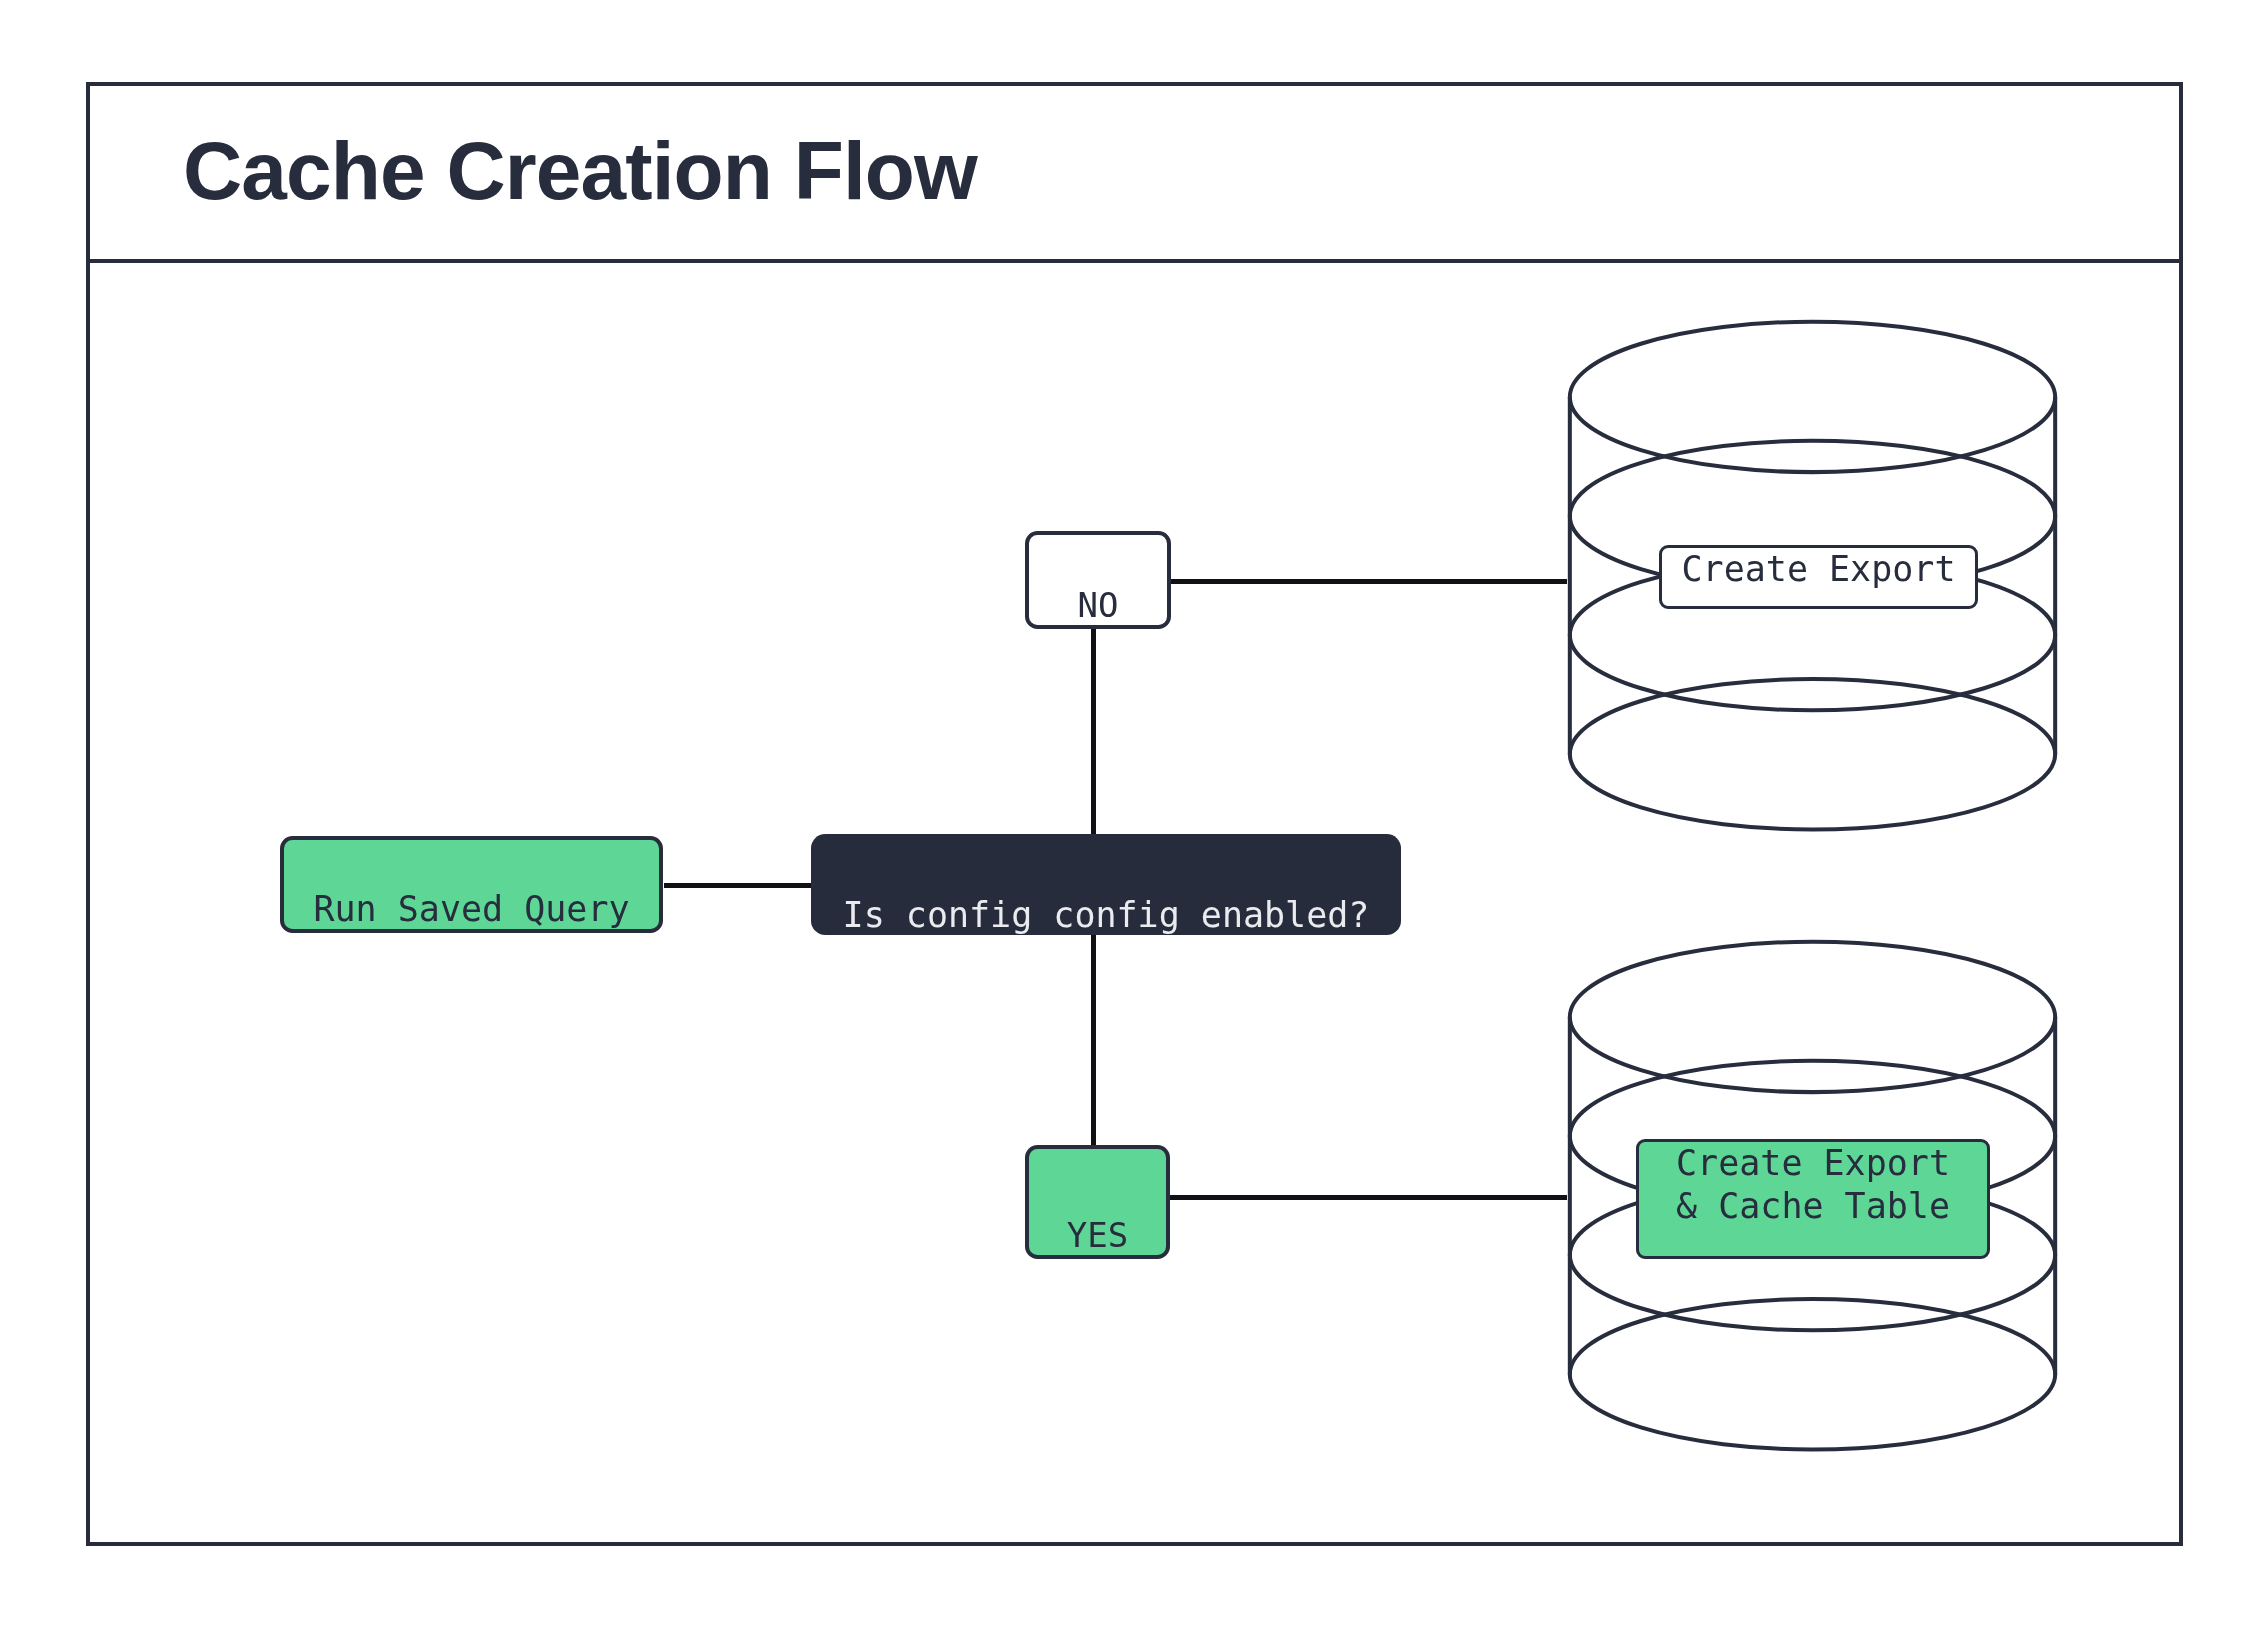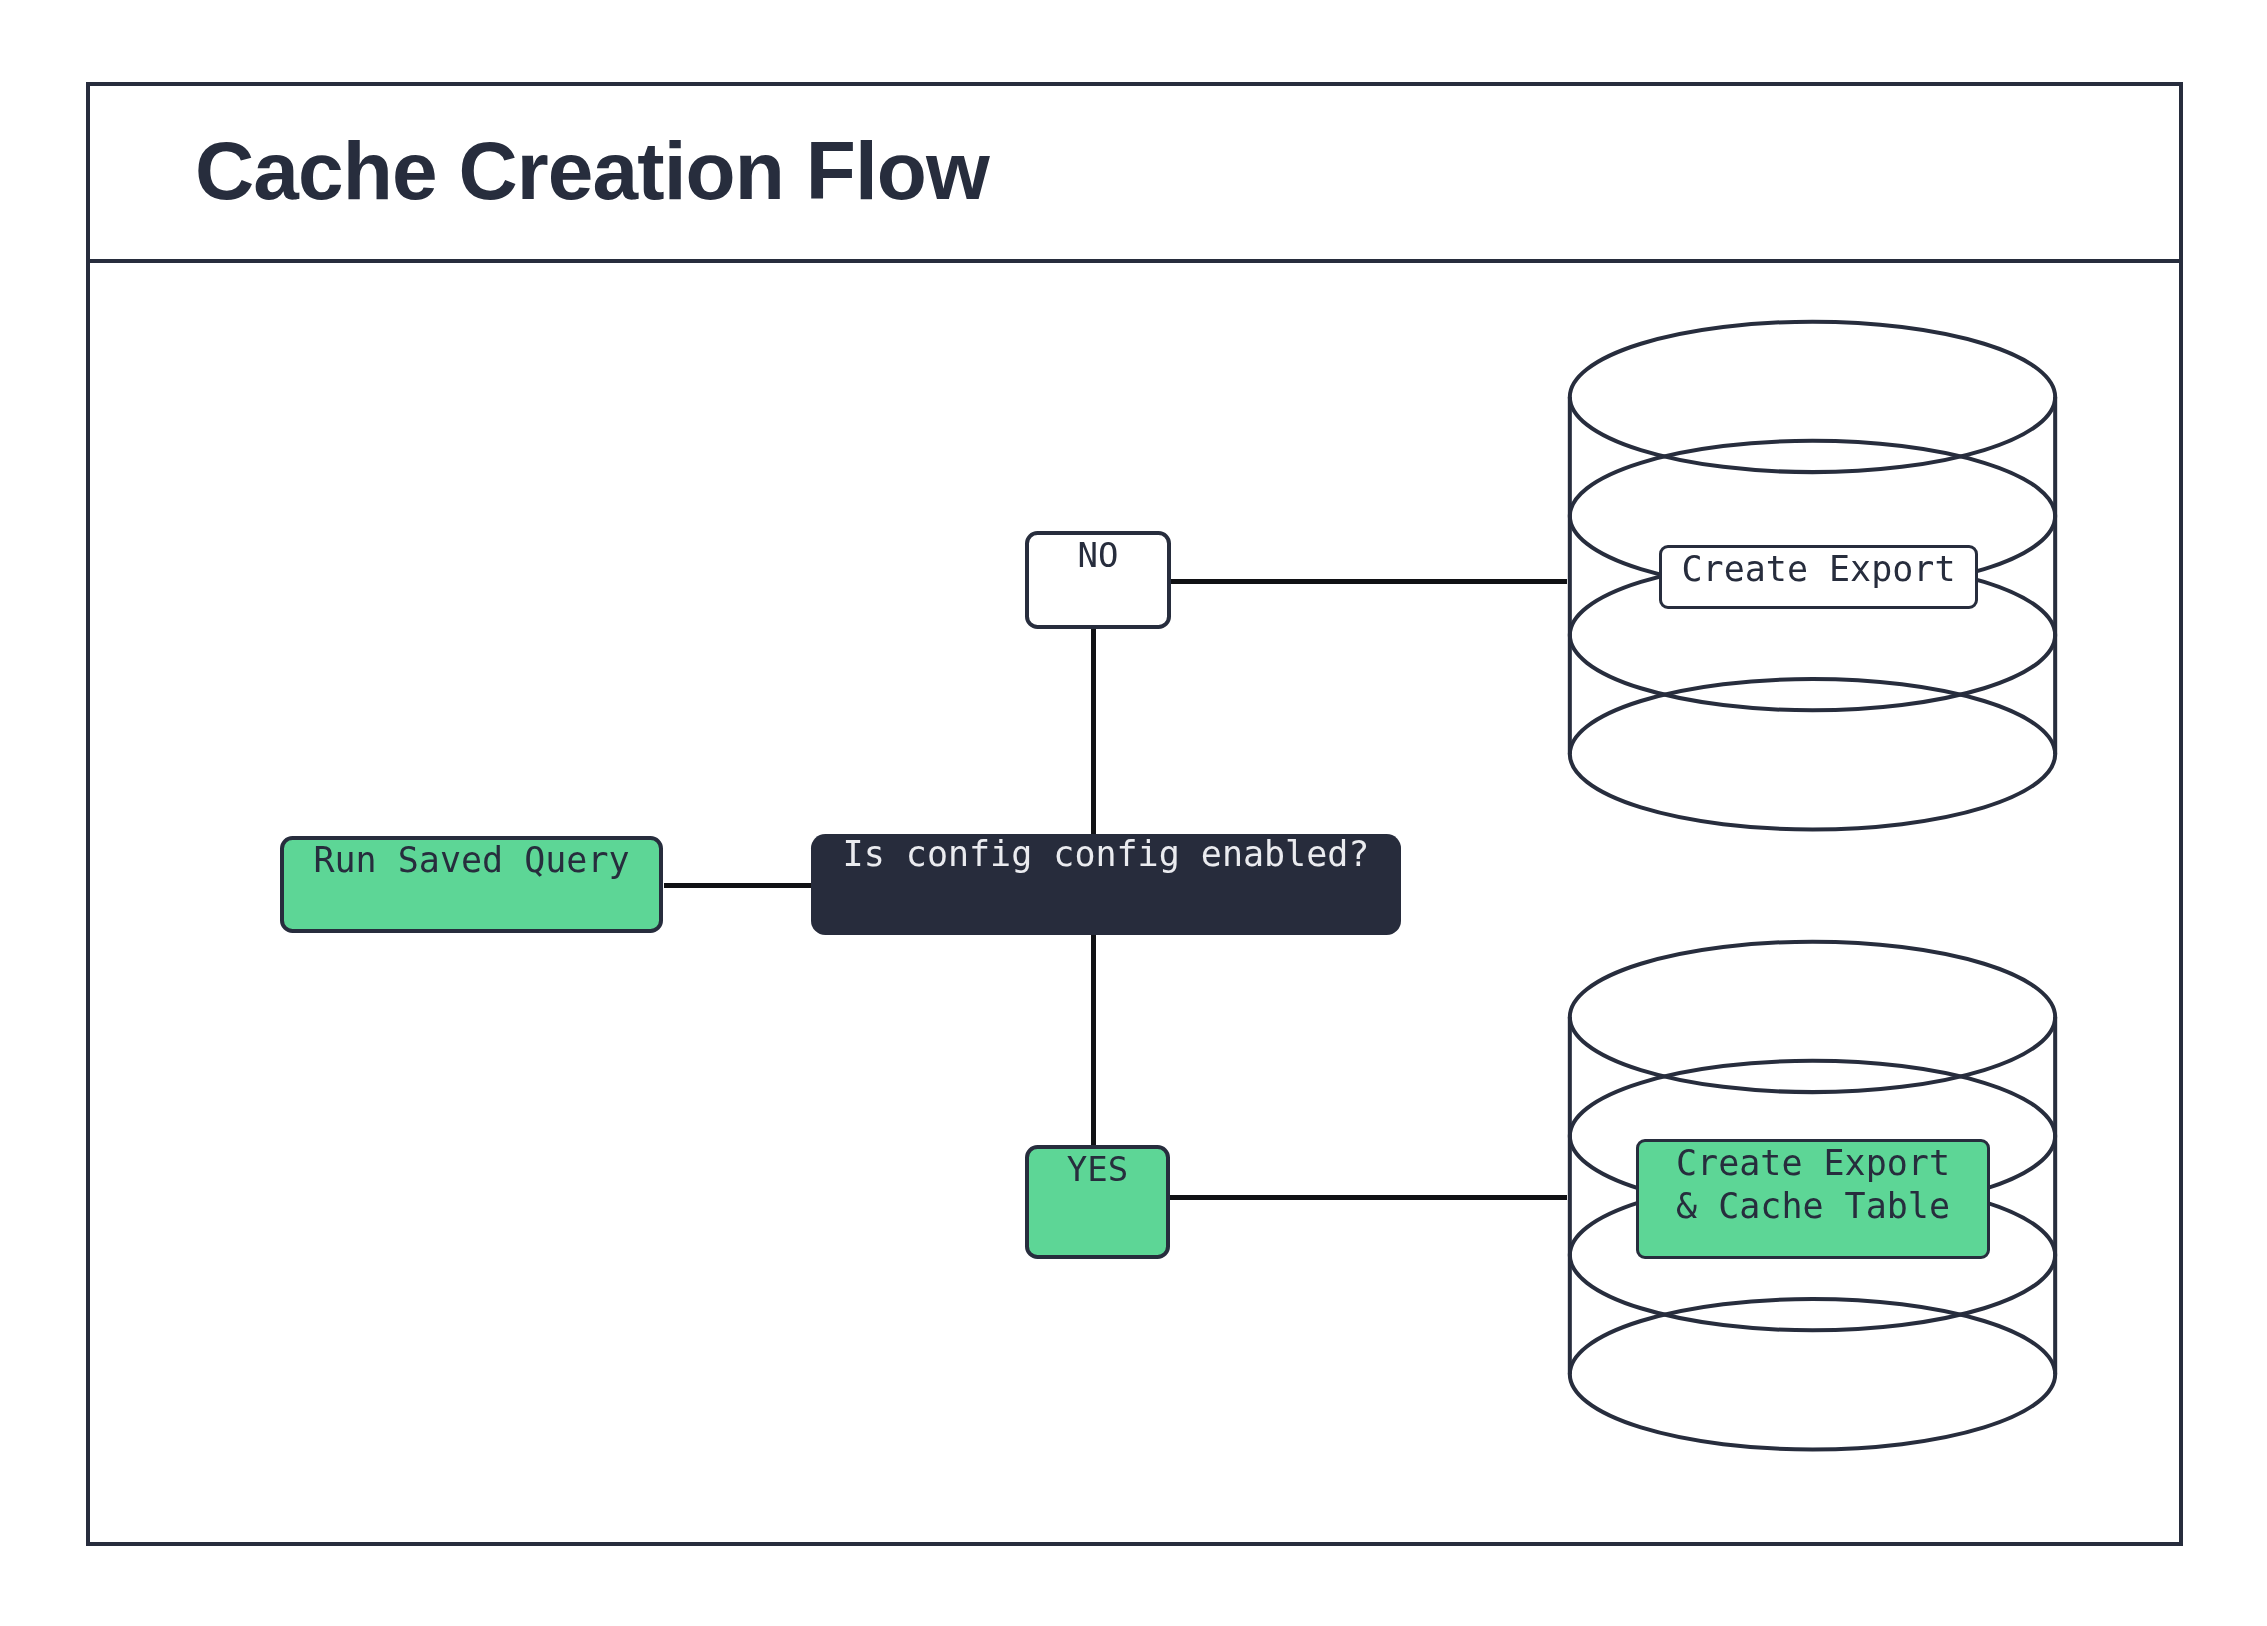--- a/index.html
+++ b/index.html
@@ -22,27 +22,27 @@
     border-bottom:4.5px solid var(--ink,#272D3D);
     display:flex;align-items:center;
     padding-left:93px;
   }
   .title{
     font-family:"Liberation Sans", sans-serif;
     font-weight:700;
     font-size:82px;
     letter-spacing:-0.9px;
     color:var(--ink,#272D3D);
-    margin:16px;
+    margin:4px;
   }
   .connector{position:absolute;background:var(--line,#101114);}
   .node{
     position:absolute;
     box-sizing:border-box;
-    display:flex;align-items:flex-start;justify-content:center;
+    display:flex;align-items:flex-end;justify-content:center;
     text-align:center;
     color:var(--ink,#272D3D);
     font-size:35px;
     border-radius:12.5px;
   }
   .node.green{background:var(--green,#5DD696);border:4.5px solid var(--ink,#272D3D);}
   .node.white{background:#ffffff;border:4.5px solid var(--ink,#272D3D);}
   .node.dark{
     background:var(--dark,#272C3C);
     color:var(--light,#EAEBEF);

